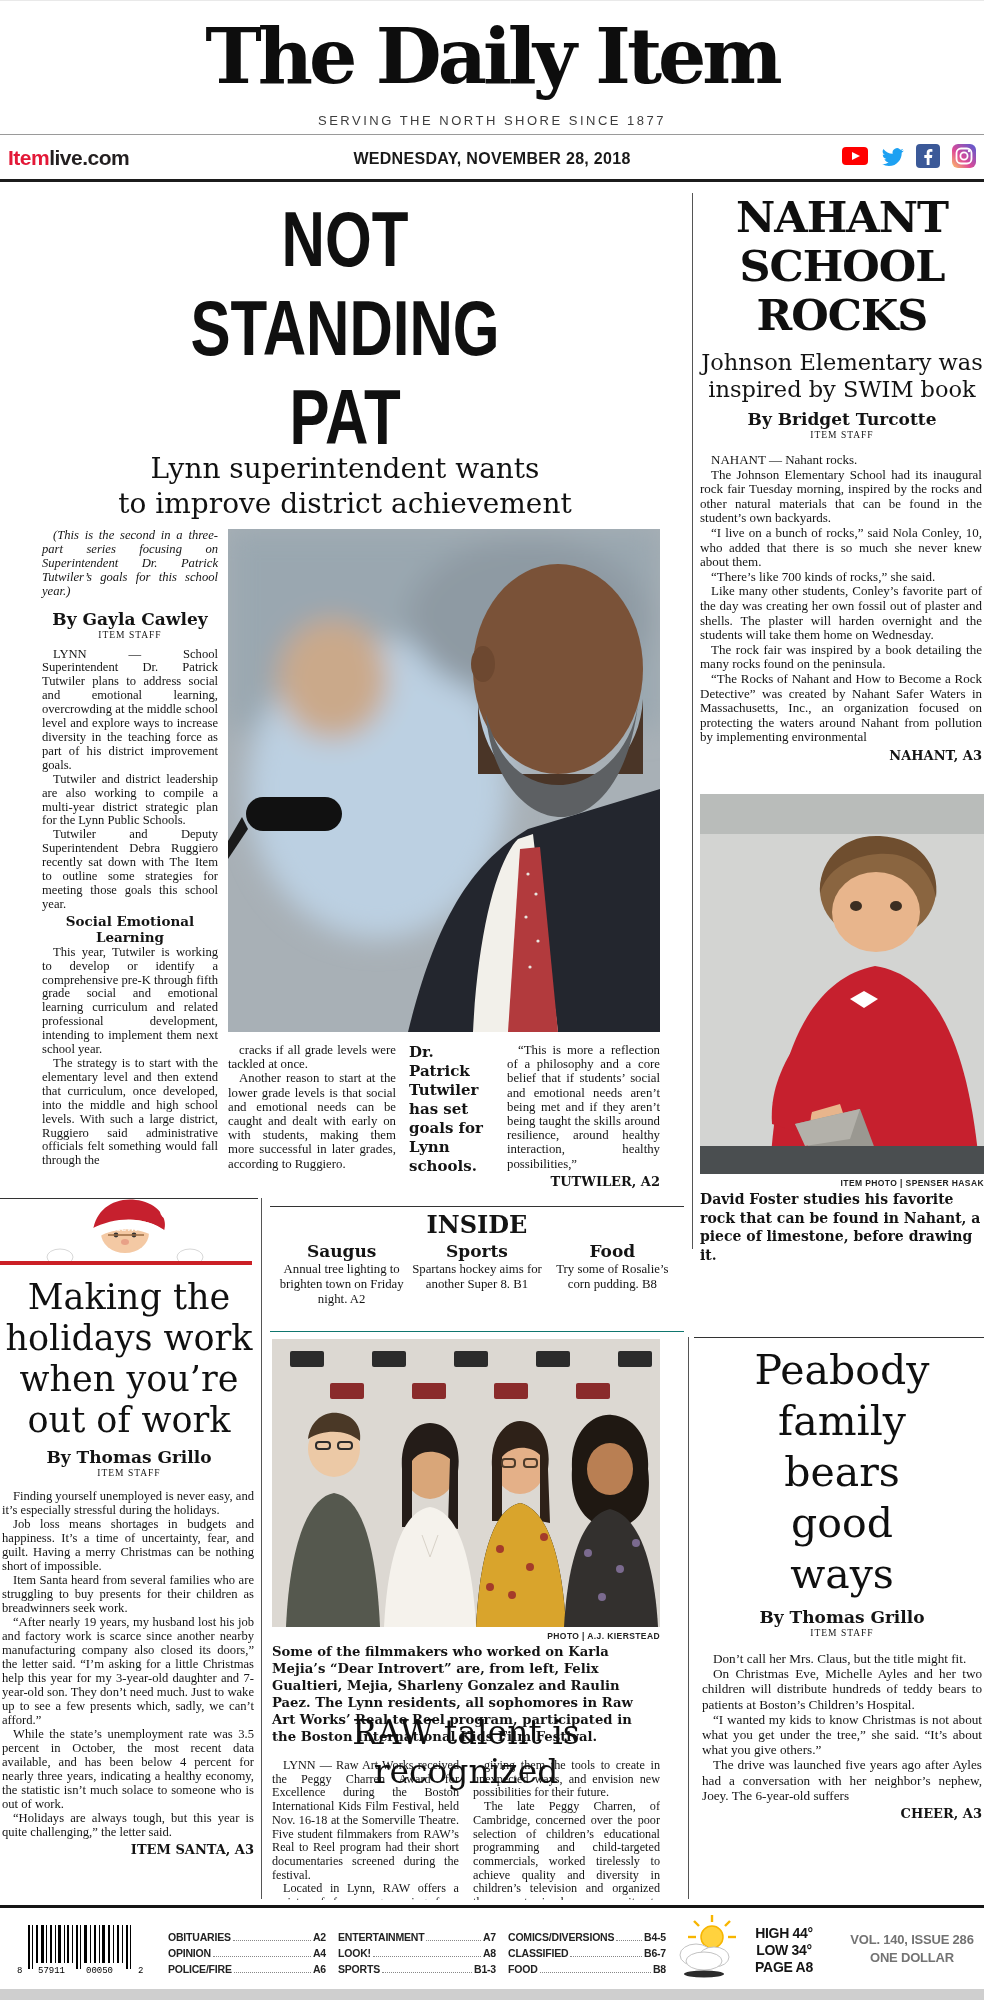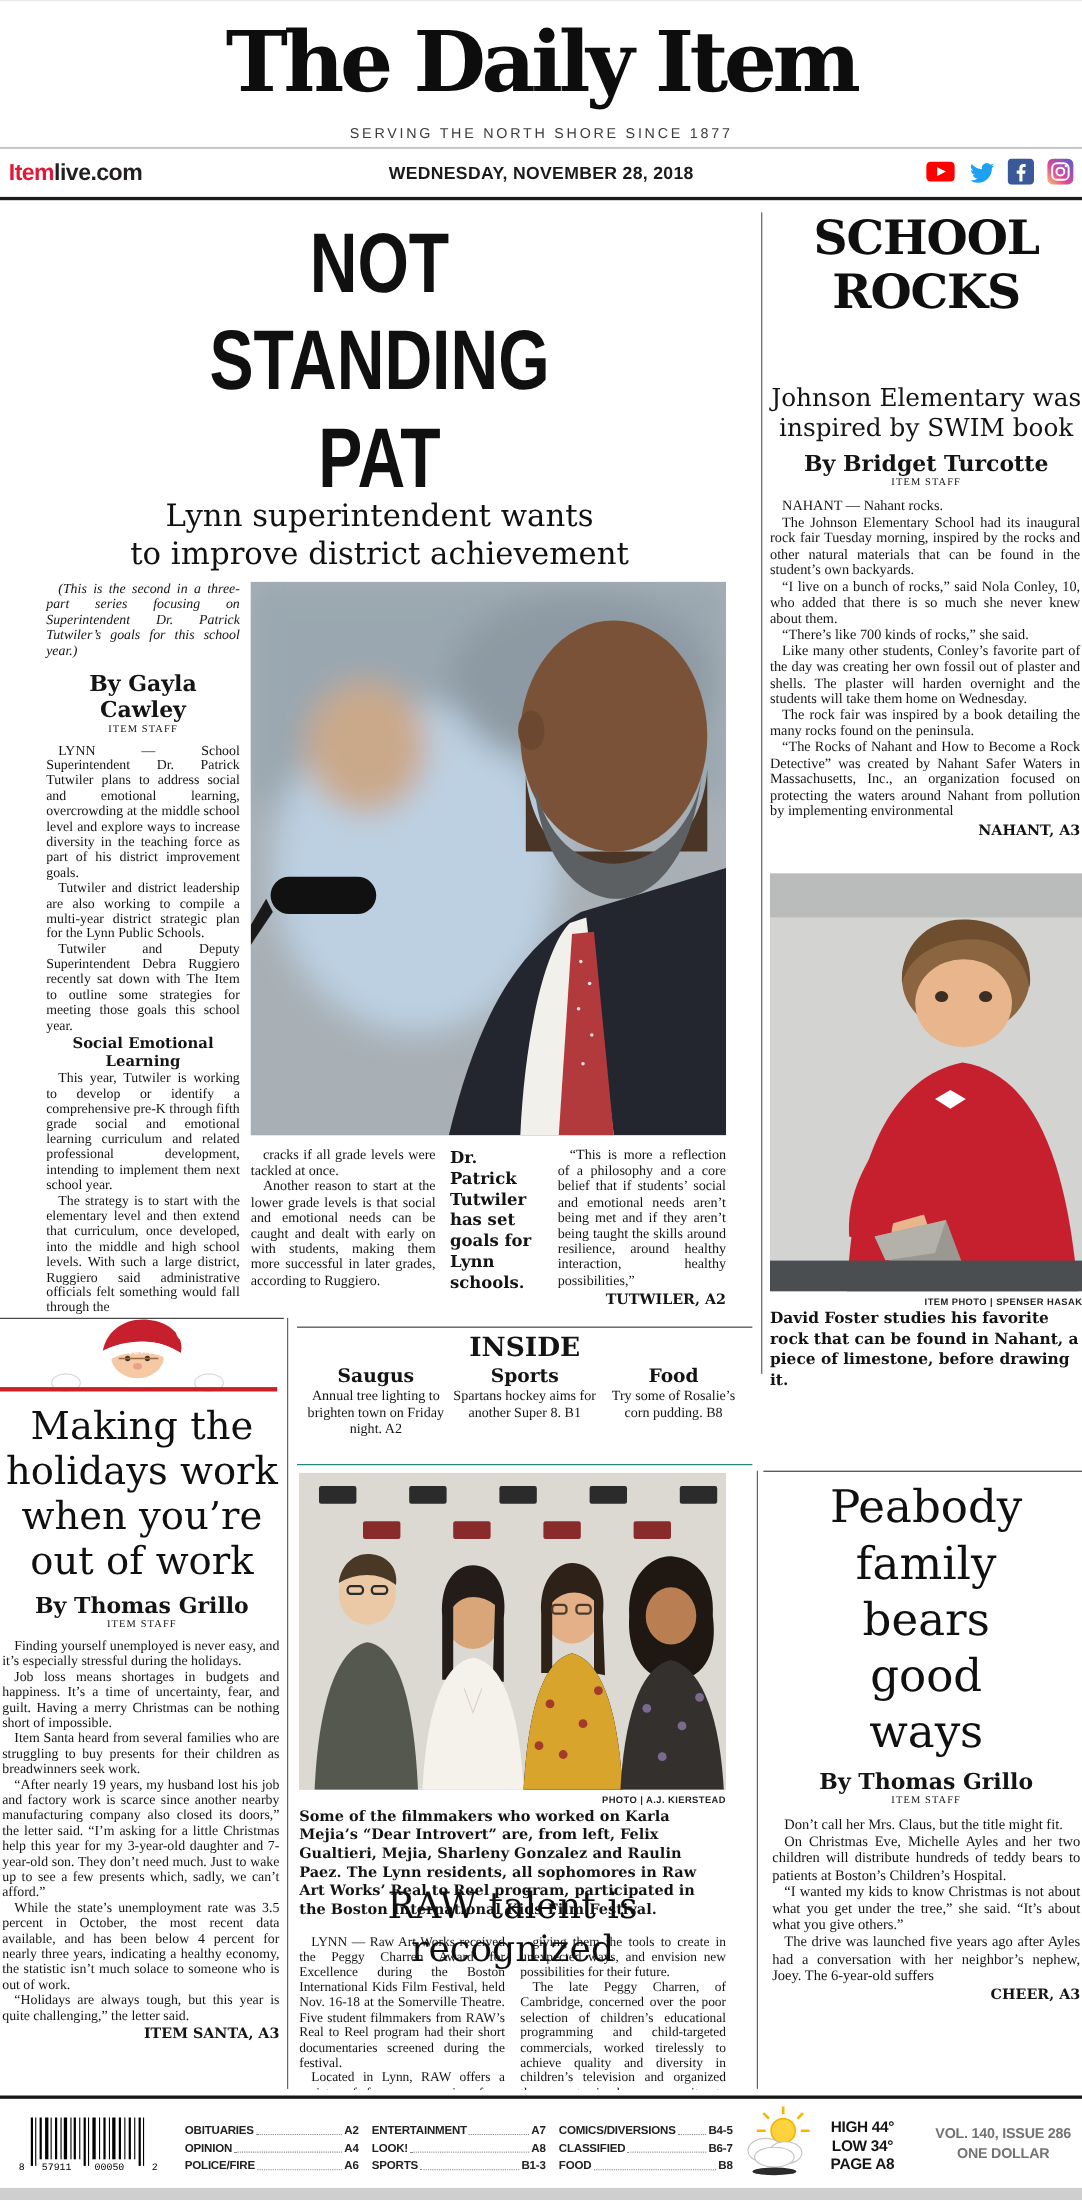--- a/index.html
+++ b/index.html
@@ -26,21 +26,21 @@
   .vline{border-left:1px solid #555;width:0;}
   .hline{border-top:1px solid #333;height:0;}
   
   #lead-hl{top:194px;left:0;width:690px;text-align:center;}
   .hl-line{font-family:"Liberation Sans",sans-serif;font-weight:900;font-size:77px;
     line-height:89px;color:#101010;transform:scaleX(.78);letter-spacing:0;}
   #lead-sub{top:450px;left:0;width:690px;text-align:center;
     font-family:"DejaVu Serif",serif;font-size:28px;line-height:35px;color:#111;}
   #lead-left{top:528px;left:42px;width:176px;}
   .note{font-style:italic;font-size:13px;line-height:15.6px;text-align:justify;margin:0;}
-  .byline{font-family:"DejaVu Serif",serif;font-weight:bold;font-size:20px;text-align:center;margin:10px 0 0;}
+  .byline{font-family:"DejaVu Serif",serif;font-weight:bold;font-size:17px;text-align:center;margin:10px 0 0;}
   .org{font-size:9.5px;letter-spacing:1px;text-align:center;margin:1px 0 8px;}
   .bodytext p{font-size:12.6px;line-height:13.9px;text-align:justify;text-indent:11px;margin:0;hyphens:auto;}
   .midhead{font-family:"DejaVu Serif",serif;font-weight:bold;font-size:13.5px;text-align:center;margin:1px 0;}
   #lead-photo{top:528px;left:228px;width:432px;height:503px;background:#9aa3aa;}
   #lead-below{top:1042px;left:228px;width:432px;display:flex;gap:13px;}
   #lead-below .colA{width:168px;} #lead-below .colC{width:153px;flex:1;}
   #lead-below p{font-size:12.8px;line-height:14.2px;}
   .photocapt{width:85px;font-family:"DejaVu Serif",serif;font-weight:bold;
     font-size:15px;line-height:19px;}
   .jump{font-family:"DejaVu Serif",serif;font-weight:bold;font-size:13px;
@@ -231,20 +231,21 @@
     <div class="photocapt">Dr. Patrick Tutwiler has set goals for Lynn schools.</div>
     <div class="colC">
       <p>“This is more a reflection of a philosophy and a core belief that if students’ social and emotional needs aren’t being met and if they aren’t being taught the skills around resilience, around healthy interaction, healthy possibilities,”</p>
       <div class="jump">TUTWILER, A2</div>
     </div>
   </div>
 
   <div class="abs vline" id="divider-main" style="left:692px;top:192px;height:1056px;"></div>
 
   <div class="abs" id="nahant-hl">
+    <div class="nh-line">NAHANT</div>
     <div class="nh-line">SCHOOL</div>
     <div class="nh-line">ROCKS</div>
   </div>
   <div class="abs" id="nahant-sub">Johnson Elementary was inspired by SWIM book</div>
   <div class="abs" id="nahant-byline">
     <div class="byline" style="margin-top:0;">By Bridget Turcotte</div>
     <div class="org">ITEM STAFF</div>
   </div>
   <div class="abs bodytext" id="nahant-body">
     <p>NAHANT — Nahant rocks.</p>

